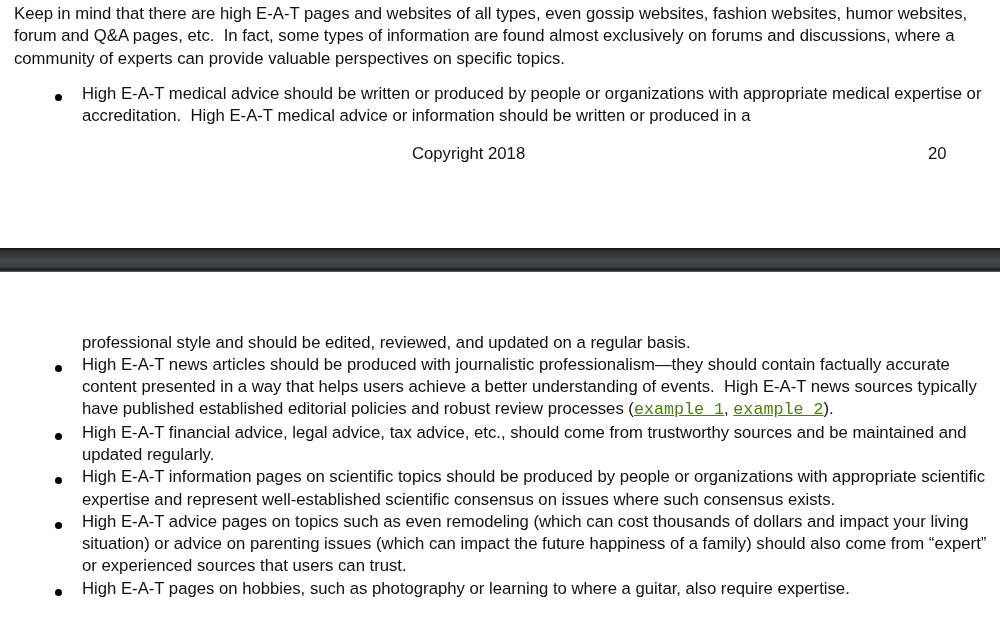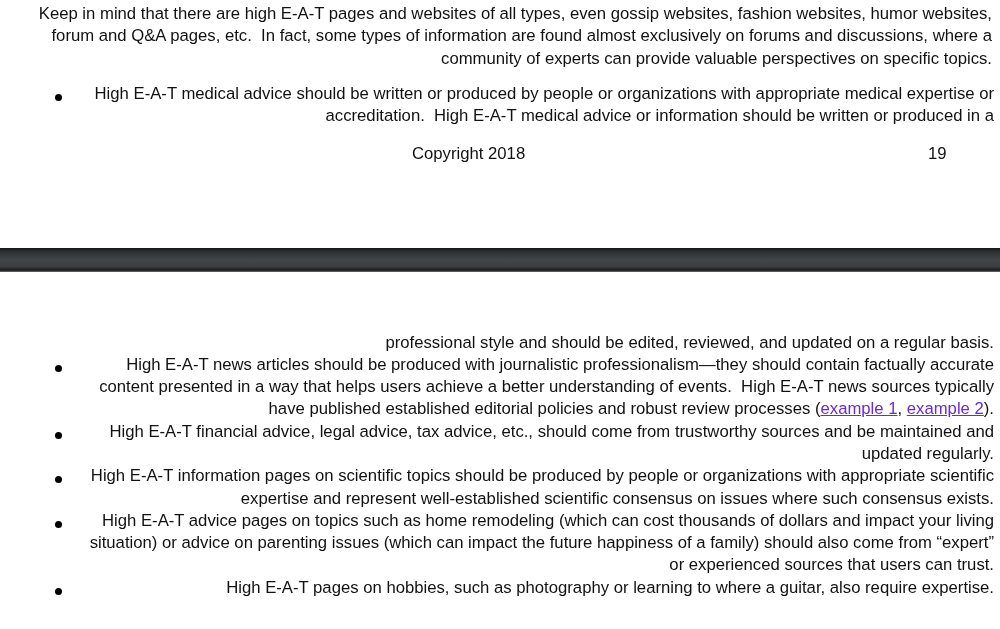--- a/index.html
+++ b/index.html
@@ -12,21 +12,20 @@
     height: 629px;
     overflow: hidden;
     font-family: "Liberation Sans", sans-serif;
     font-size: 16.7px;
     line-height: 22.3px;
     color: #111111;
   }
   .page {
     position: relative;
     background: #ffffff;
-    text-align: right;
   }
   .page-1 { height: 248px; }
   .page-2 { height: 357px; padding-left: 12px; }
 
   .intro-para {
     position: absolute;
     left: 14px;
     top: 3px;
     width: 978px;
     white-space: pre-wrap;
@@ -77,43 +76,44 @@
       #161616 0%,
       #2c2f31 14%,
       #43464a 50%,
       #3c3f41 78%,
       #191919 92%,
       #6e6e6e 100%
     );
   }
 
   a.doc-link {
-    color: #6d28d9;
+    color: #4d7c0f;
     text-decoration: underline;
     cursor: pointer;
+    font-family: Liberation Mono, monospace;
   }
 </style>
 </head>
 <body>
 
 <div class="page page-1">
   <p class="intro-para">Keep in mind that there are high E-A-T pages and websites of all types, even gossip websites, fashion websites, humor websites, forum and Q&amp;A pages, etc.  In fact, some types of information are found almost exclusively on forums and discussions, where a community of experts can provide valuable perspectives on specific topics.</p>
 
   <div class="bullet-list list-page1">
     <div class="li"><span class="dot"></span><span>High E-A-T medical advice should be written or produced by people or organizations with appropriate medical expertise or accreditation.  High E-A-T medical advice or information should be written or produced in a</span></div>
   </div>
 
   <span class="footer-copyright">Copyright 2018</span>
-  <span class="footer-pagenum">19</span>
+  <span class="footer-pagenum">20</span>
 </div>
 
 <div class="page-separator"></div>
 
 <div class="page page-2">
   <div class="bullet-list list-page2">
     <div class="li"><span>professional style and should be edited, reviewed, and updated on a regular basis.</span></div>
     <div class="li"><span class="dot"></span><span><span>High E-A-T news articles should be produced with journalistic professionalism—they should contain factually accurate content presented in a way that helps users achieve a better understanding of events.  High E-A-T news sources typically have published established editorial policies and robust review processes (</span><a class="doc-link" href="#">example 1</a><span>, </span><a class="doc-link" href="#">example 2</a><span>).</span></span></div>
     <div class="li"><span class="dot"></span><span>High E-A-T financial advice, legal advice, tax advice, etc., should come from trustworthy sources and be maintained and updated regularly.</span></div>
     <div class="li"><span class="dot"></span><span>High E-A-T information pages on scientific topics should be produced by people or organizations with appropriate scientific expertise and represent well-established scientific consensus on issues where such consensus exists.</span></div>
-    <div class="li"><span class="dot"></span><span>High E-A-T advice pages on topics such as home remodeling (which can cost thousands of dollars and impact your living situation) or advice on parenting issues (which can impact the future happiness of a family) should also come from “expert” or experienced sources that users can trust.</span></div>
+    <div class="li"><span class="dot"></span><span>High E-A-T advice pages on topics such as even remodeling (which can cost thousands of dollars and impact your living situation) or advice on parenting issues (which can impact the future happiness of a family) should also come from “expert” or experienced sources that users can trust.</span></div>
     <div class="li"><span class="dot"></span><span>High E-A-T pages on hobbies, such as photography or learning to where a guitar, also require expertise.</span></div>
   </div>
 </div>
 
 </body></html>

